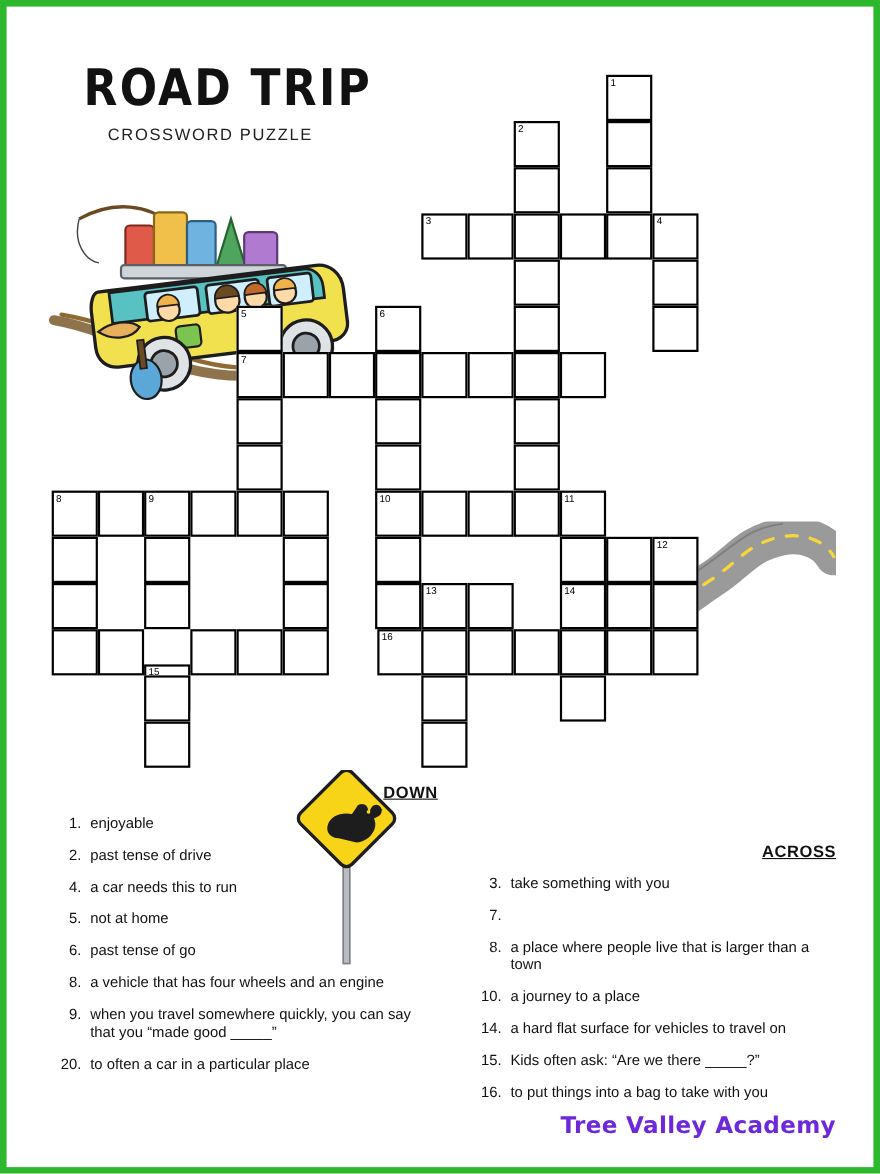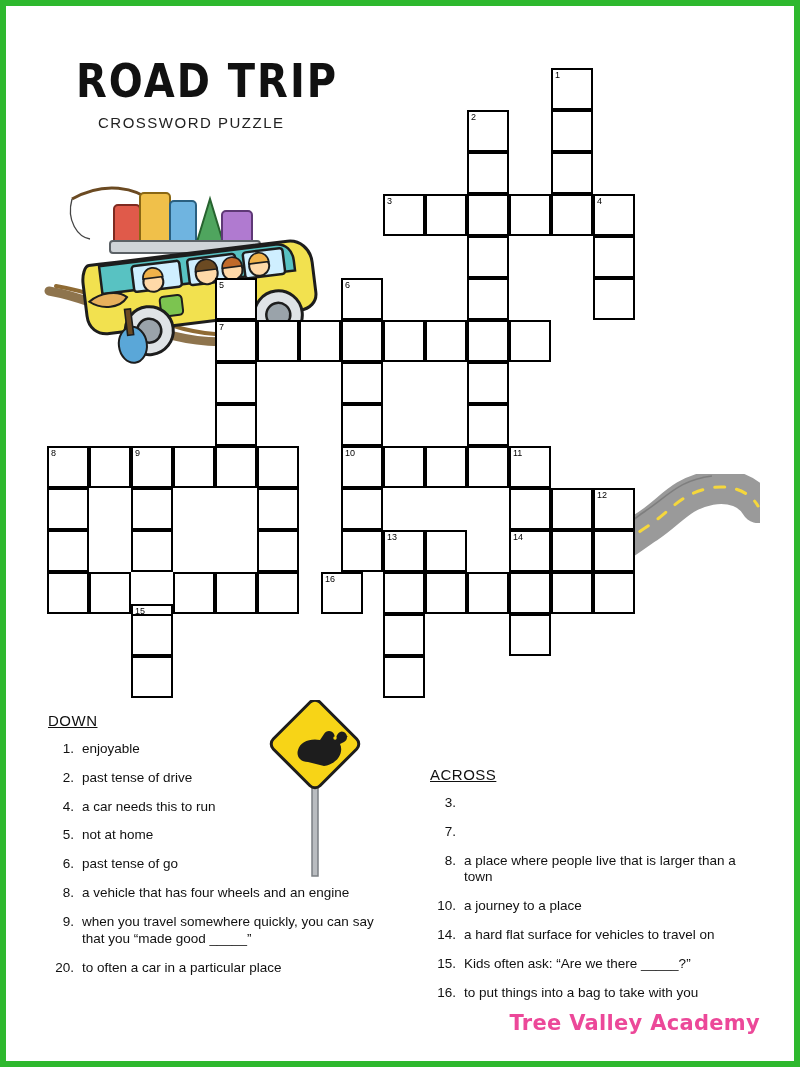--- a/index.html
+++ b/index.html
@@ -74,25 +74,26 @@
   }
 
   
   .clue-col {
     position: absolute;
     font-size: 13.5px;
     color: #111;
     line-height: 1.25;
   }
   .clue-heading {
-    font-weight: normal;
+    font-weight: bold;
     font-size: 15px;
     text-decoration: underline;
     letter-spacing: 0.5px;
     margin-bottom: 10px;
+    text-align: right;
   }
   .clue-list {
     list-style: none;
     margin: 0;
     padding: 0;
   }
   .clue-item {
     display: flex;
     margin-bottom: 12px;
   }
@@ -109,21 +110,21 @@
   #across-clues { left: 424px; top: 760px; width: 330px; }
 
   
   .brand {
     position: absolute;
     right: 34px;
     bottom: 26px;
     font-family: "DejaVu Sans", sans-serif;
     font-weight: bold;
     font-size: 21px;
-    color: #ec4899;
+    color: #6d28d9;
     letter-spacing: 0.3px;
   }
 
   
   .van-art {
     position: absolute;
     left: 38px;
     top: 135px;
     width: 295px;
     height: 225px;
@@ -317,21 +318,21 @@
       <div class="cell" style="left: 545px; top: 524px; width: 42px; height: 42px;"></div>
       <div class="cell" style="left: 587px; top: 524px; width: 42px; height: 42px;"></div>
       <div class="cell" style="left: 41px; top: 566px; width: 42px; height: 42px;"></div>
       <div class="cell" style="left: 83px; top: 566px; width: 42px; height: 42px;"></div>
       <div class="cell" style="left: 125px; top: 598px; width: 42px; height: 42px;">
         <span class="num">15</span>
       </div>
       <div class="cell" style="left: 167px; top: 566px; width: 42px; height: 42px;"></div>
       <div class="cell" style="left: 209px; top: 566px; width: 42px; height: 42px;"></div>
       <div class="cell" style="left: 251px; top: 566px; width: 42px; height: 42px;"></div>
-      <div class="cell" style="left: 315px; top: 566px; width: 42px; height: 42px;">
+      <div class="cell" style="left: 337px; top: 566px; width: 42px; height: 42px;">
         <span class="num">16</span>
       </div>
       <div class="cell" style="left: 377px; top: 566px; width: 42px; height: 42px;"></div>
       <div class="cell" style="left: 419px; top: 566px; width: 42px; height: 42px;"></div>
       <div class="cell" style="left: 461px; top: 566px; width: 42px; height: 42px;"></div>
       <div class="cell" style="left: 503px; top: 566px; width: 42px; height: 42px;"></div>
       <div class="cell" style="left: 545px; top: 566px; width: 42px; height: 42px;"></div>
       <div class="cell" style="left: 587px; top: 566px; width: 42px; height: 42px;"></div>
       <div class="cell" style="left: 125px; top: 608px; width: 42px; height: 42px;"></div>
       <div class="cell" style="left: 377px; top: 608px; width: 42px; height: 42px;"></div>
@@ -376,20 +377,21 @@
           <span class="clue-text">to often a car in a particular place</span>
         </li>
       </ul>
   </div>
 
   <div class="clue-col" id="across-clues">
     <div class="clue-heading">ACROSS</div>
     <ul class="clue-list" id="across-list">
         <li class="clue-item">
           <span class="clue-num">3.</span>
+          <span class="clue-text">take something with you</span>
         </li>
         <li class="clue-item">
           <span class="clue-num">7.</span>
         </li>
         <li class="clue-item">
           <span class="clue-num">8.</span>
           <span class="clue-text">a place where people live that is larger than a town</span>
         </li>
         <li class="clue-item">
           <span class="clue-num">10.</span>

